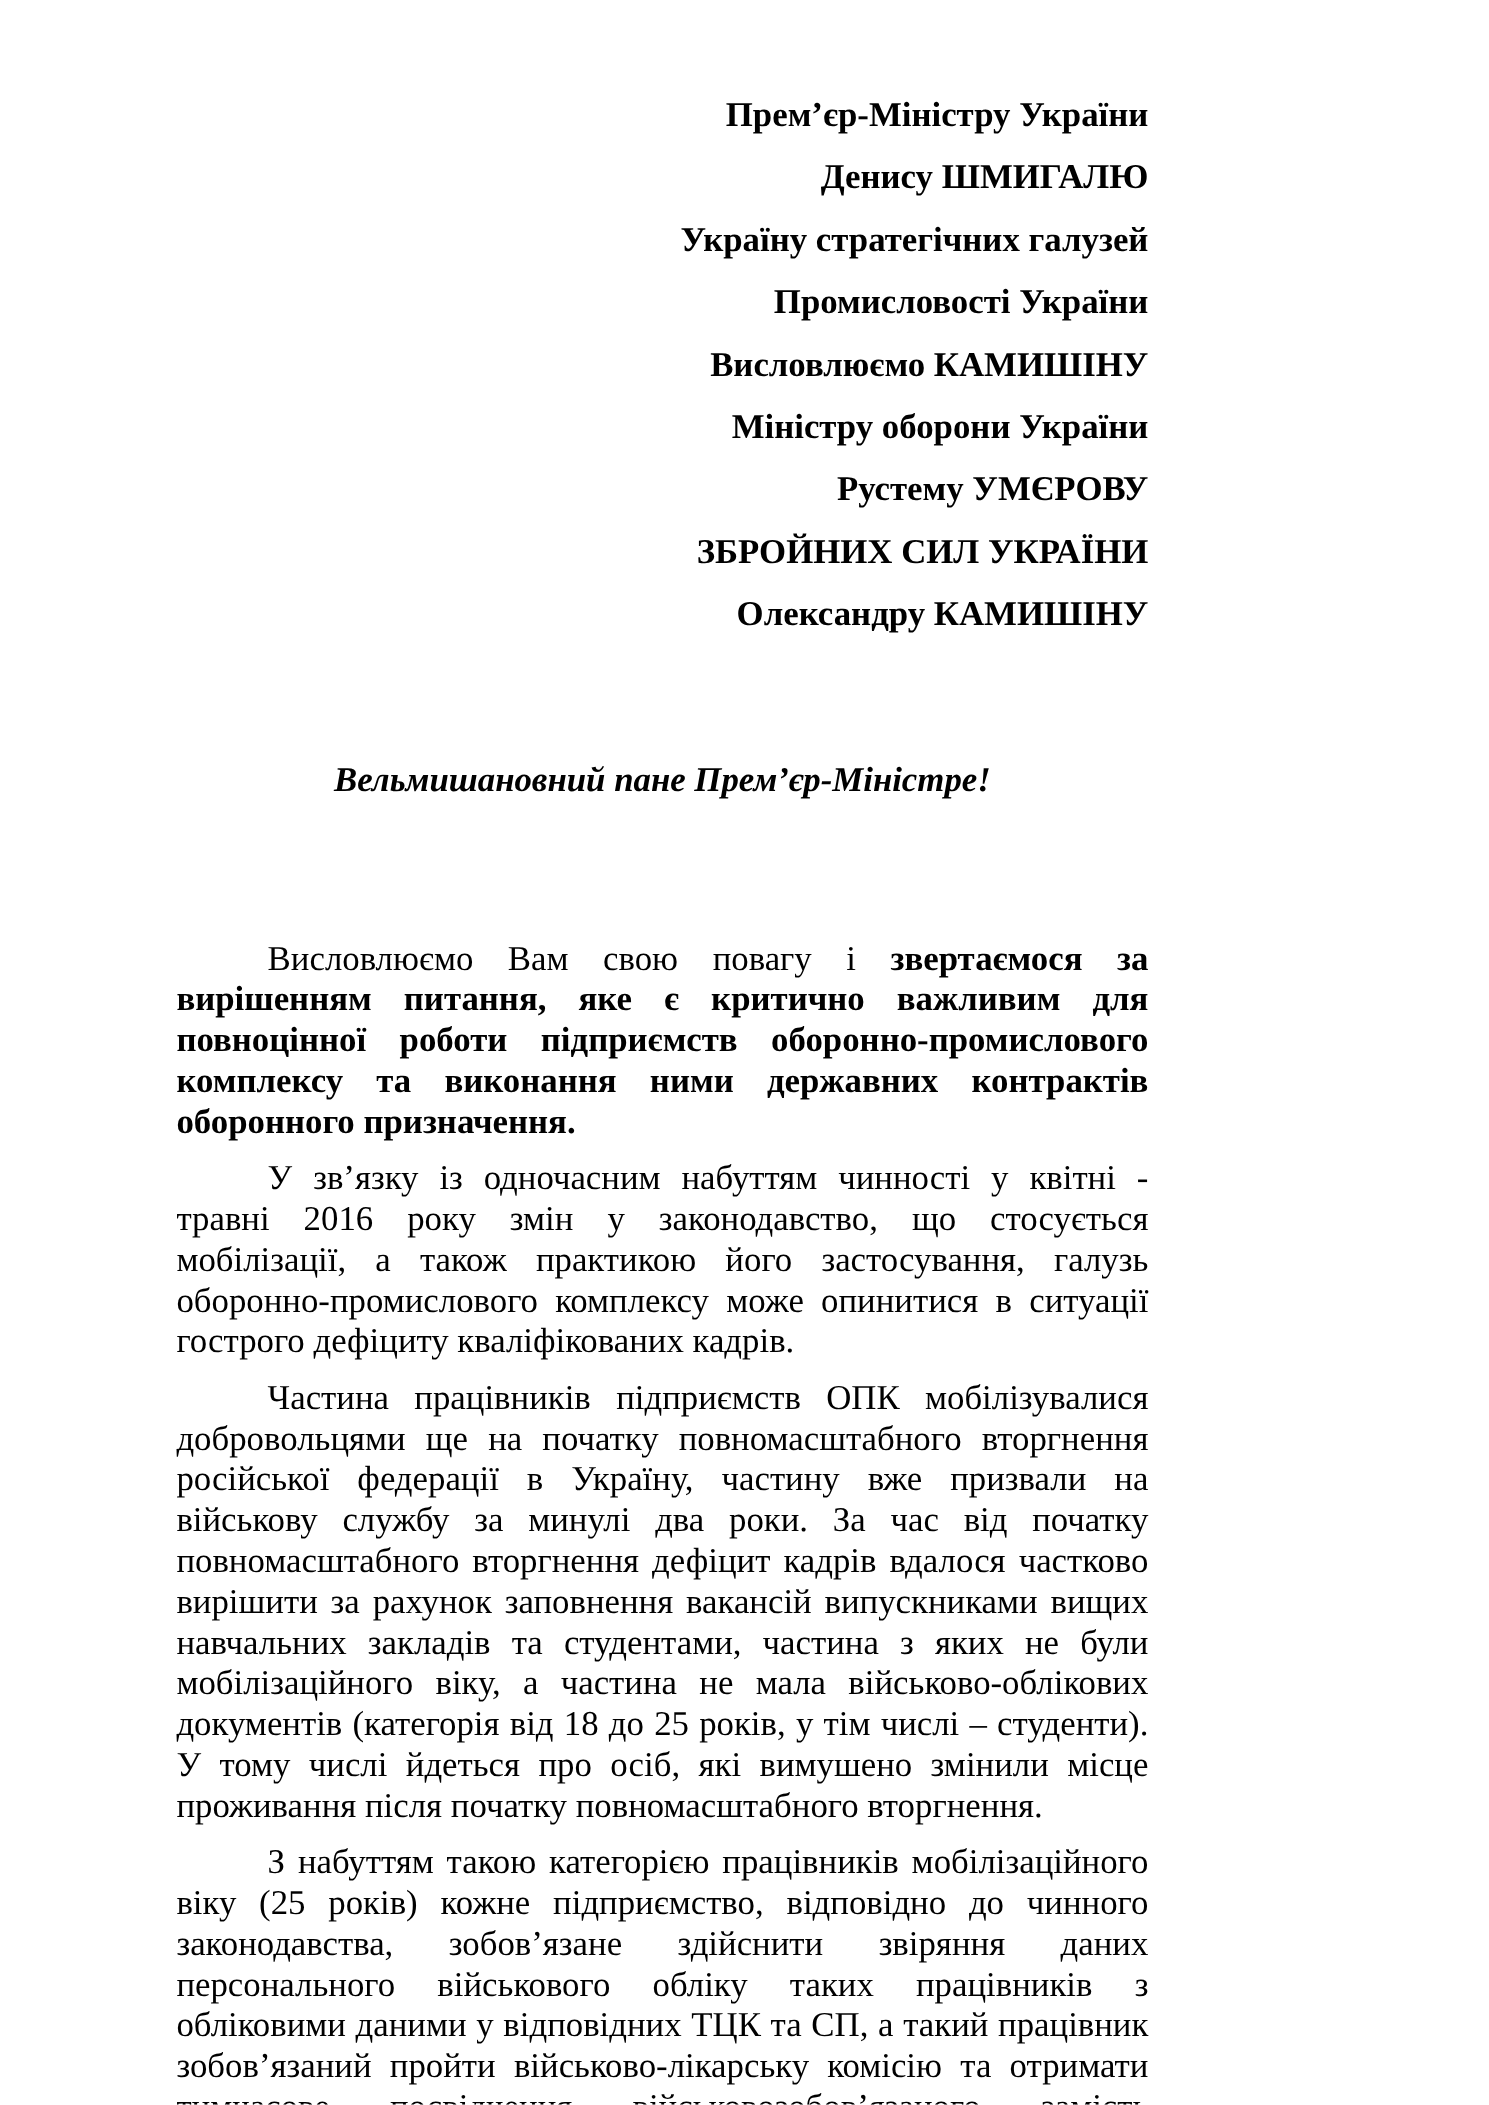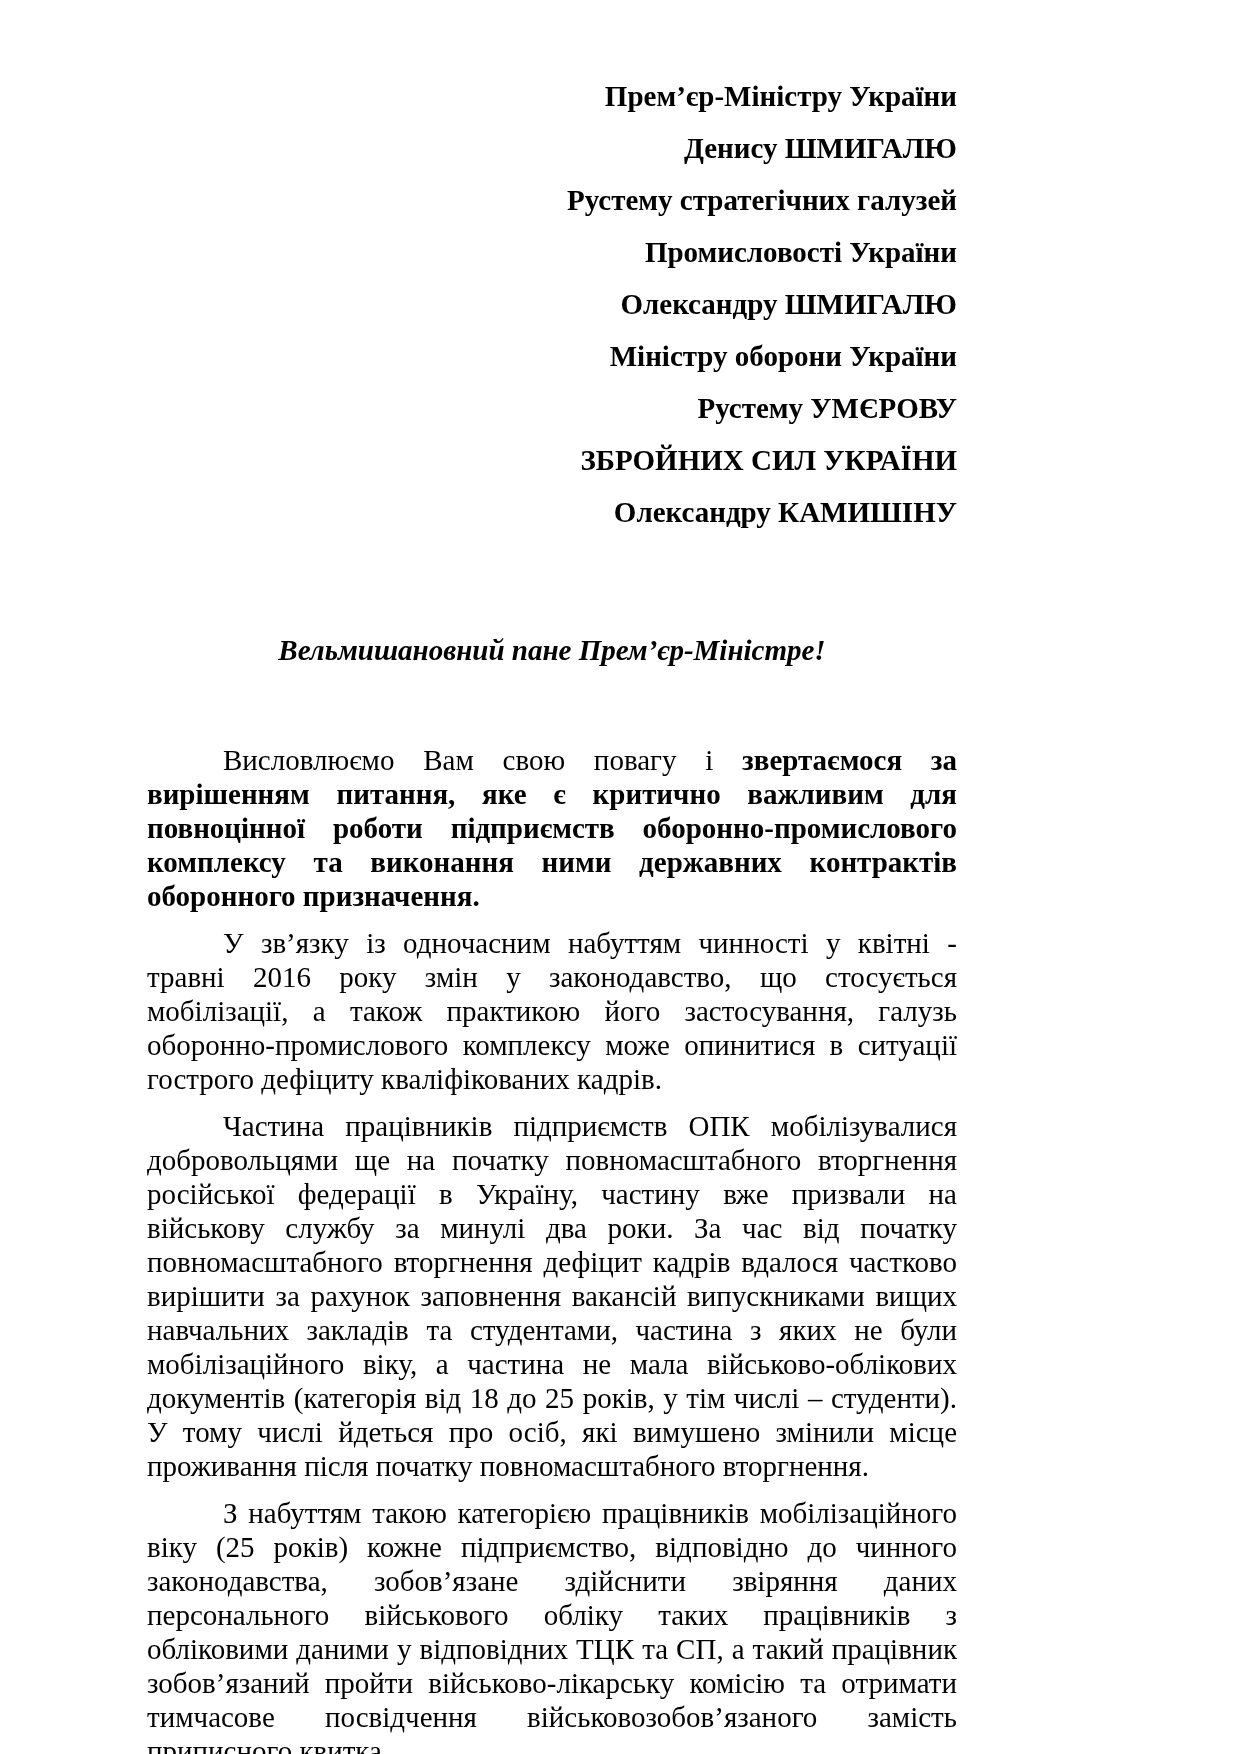--- a/index.html
+++ b/index.html
@@ -34,37 +34,37 @@
     line-height: 34px;
     margin: 95px 0 0 0;
   }
   p.body-par {
     text-align: justify;
     text-indent: 76px;
     line-height: 34px;
     margin: 0 0 13px 0;
   }
   p.body-par.first {
-    margin-top: 76px;
+    margin-top: 115px;
   }
   .bold {
     font-weight: bold;
   }
 </style>
 </head>
 <body>
 
 <div class="page">
 
   <div class="addressee">
     <div class="addressee-line">Прем’єр-Міністру України</div>
     <div class="addressee-line">Денису ШМИГАЛЮ</div>
-    <div class="addressee-line">Рустему стратегічних галузей</div>
+    <div class="addressee-line">Україну стратегічних галузей</div>
     <div class="addressee-line">Промисловості України</div>
-    <div class="addressee-line">Олександру ШМИГАЛЮ</div>
+    <div class="addressee-line">Висловлюємо КАМИШІНУ</div>
     <div class="addressee-line">Міністру оборони України</div>
     <div class="addressee-line">Рустему УМЄРОВУ</div>
     <div class="addressee-line">ЗБРОЙНИХ СИЛ УКРАЇНИ</div>
     <div class="addressee-line">Олександру КАМИШІНУ</div>
   </div>
 
   <p class="salutation">Вельмишановний пане Прем’єр-Міністре!</p>
 
   <p class="body-par first"><span>Висловлюємо Вам свою повагу і </span><span class="bold">звертаємося за вирішенням питання, яке є критично важливим для повноцінної роботи підприємств оборонно-промислового комплексу та виконання ними державних контрактів оборонного призначення.</span></p>
 

